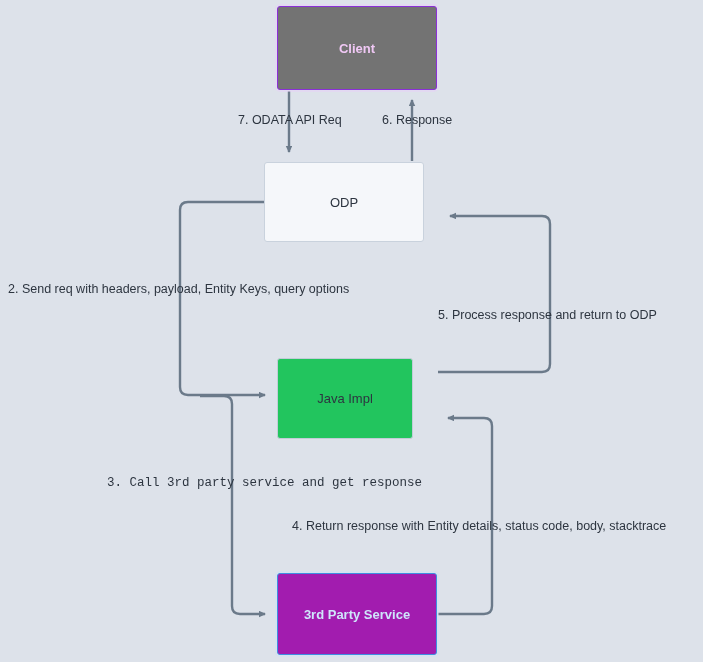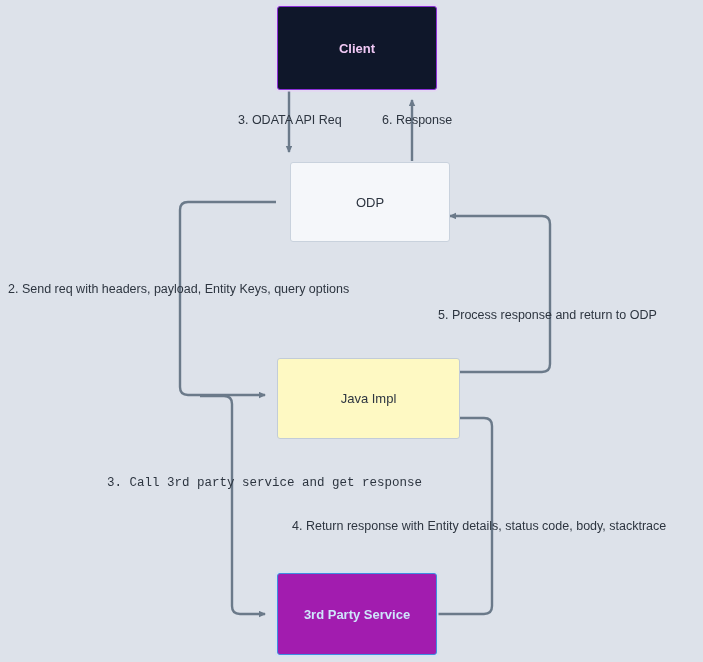--- a/index.html
+++ b/index.html
@@ -35,43 +35,43 @@
     align-items: center;
     justify-content: center;
     border-radius: 3px;
     text-align: center;
   }
   .node-client {
     left: 277px;
     top: 6px;
     width: 160px;
     height: 84px;
-    background: #0f172a;
+    background: #737373;
     border: 1px solid #8a2fd6;
     box-shadow: 0 0 0 2px rgba(230, 210, 245, 0.55);
     color: #f0c8f5;
     font-weight: bold;
     font-size: 13px;
   }
   .node-odp {
-    left: 290px;
+    left: 264px;
     top: 162px;
     width: 160px;
     height: 80px;
     background: #f5f7fa;
     border: 1px solid #c9d2dd;
     color: #2d3540;
     font-size: 13px;
   }
   .node-java {
     left: 277px;
     top: 358px;
-    width: 183px;
+    width: 136px;
     height: 81px;
-    background: #fef9c3;
+    background: #22c55e;
     border: 1px solid #c2ccd8;
     color: #2d3540;
     font-size: 13px;
   }
   .node-third {
     left: 277px;
     top: 573px;
     width: 160px;
     height: 82px;
     background: #a21caf;
@@ -132,20 +132,20 @@
   </div>
 
   <div class="node node-java">
     <span>Java Impl</span>
   </div>
 
   <div class="node node-third">
     <span>3rd Party Service</span>
   </div>
 
-  <div class="edge-label lbl-1">3.  ODATA API Req</div>
+  <div class="edge-label lbl-1">7.  ODATA API Req</div>
   <div class="edge-label lbl-6">6.  Response</div>
   <div class="edge-label lbl-2">2.  Send req with headers, payload, Entity Keys, query options</div>
   <div class="edge-label lbl-5">5.  Process response and return to ODP</div>
   <div class="edge-label lbl-3">3.  Call 3rd party service and get response</div>
   <div class="edge-label lbl-4">4.  Return response with Entity details, status code, body, stacktrace</div>
 
 </div>
 
 </body></html>

